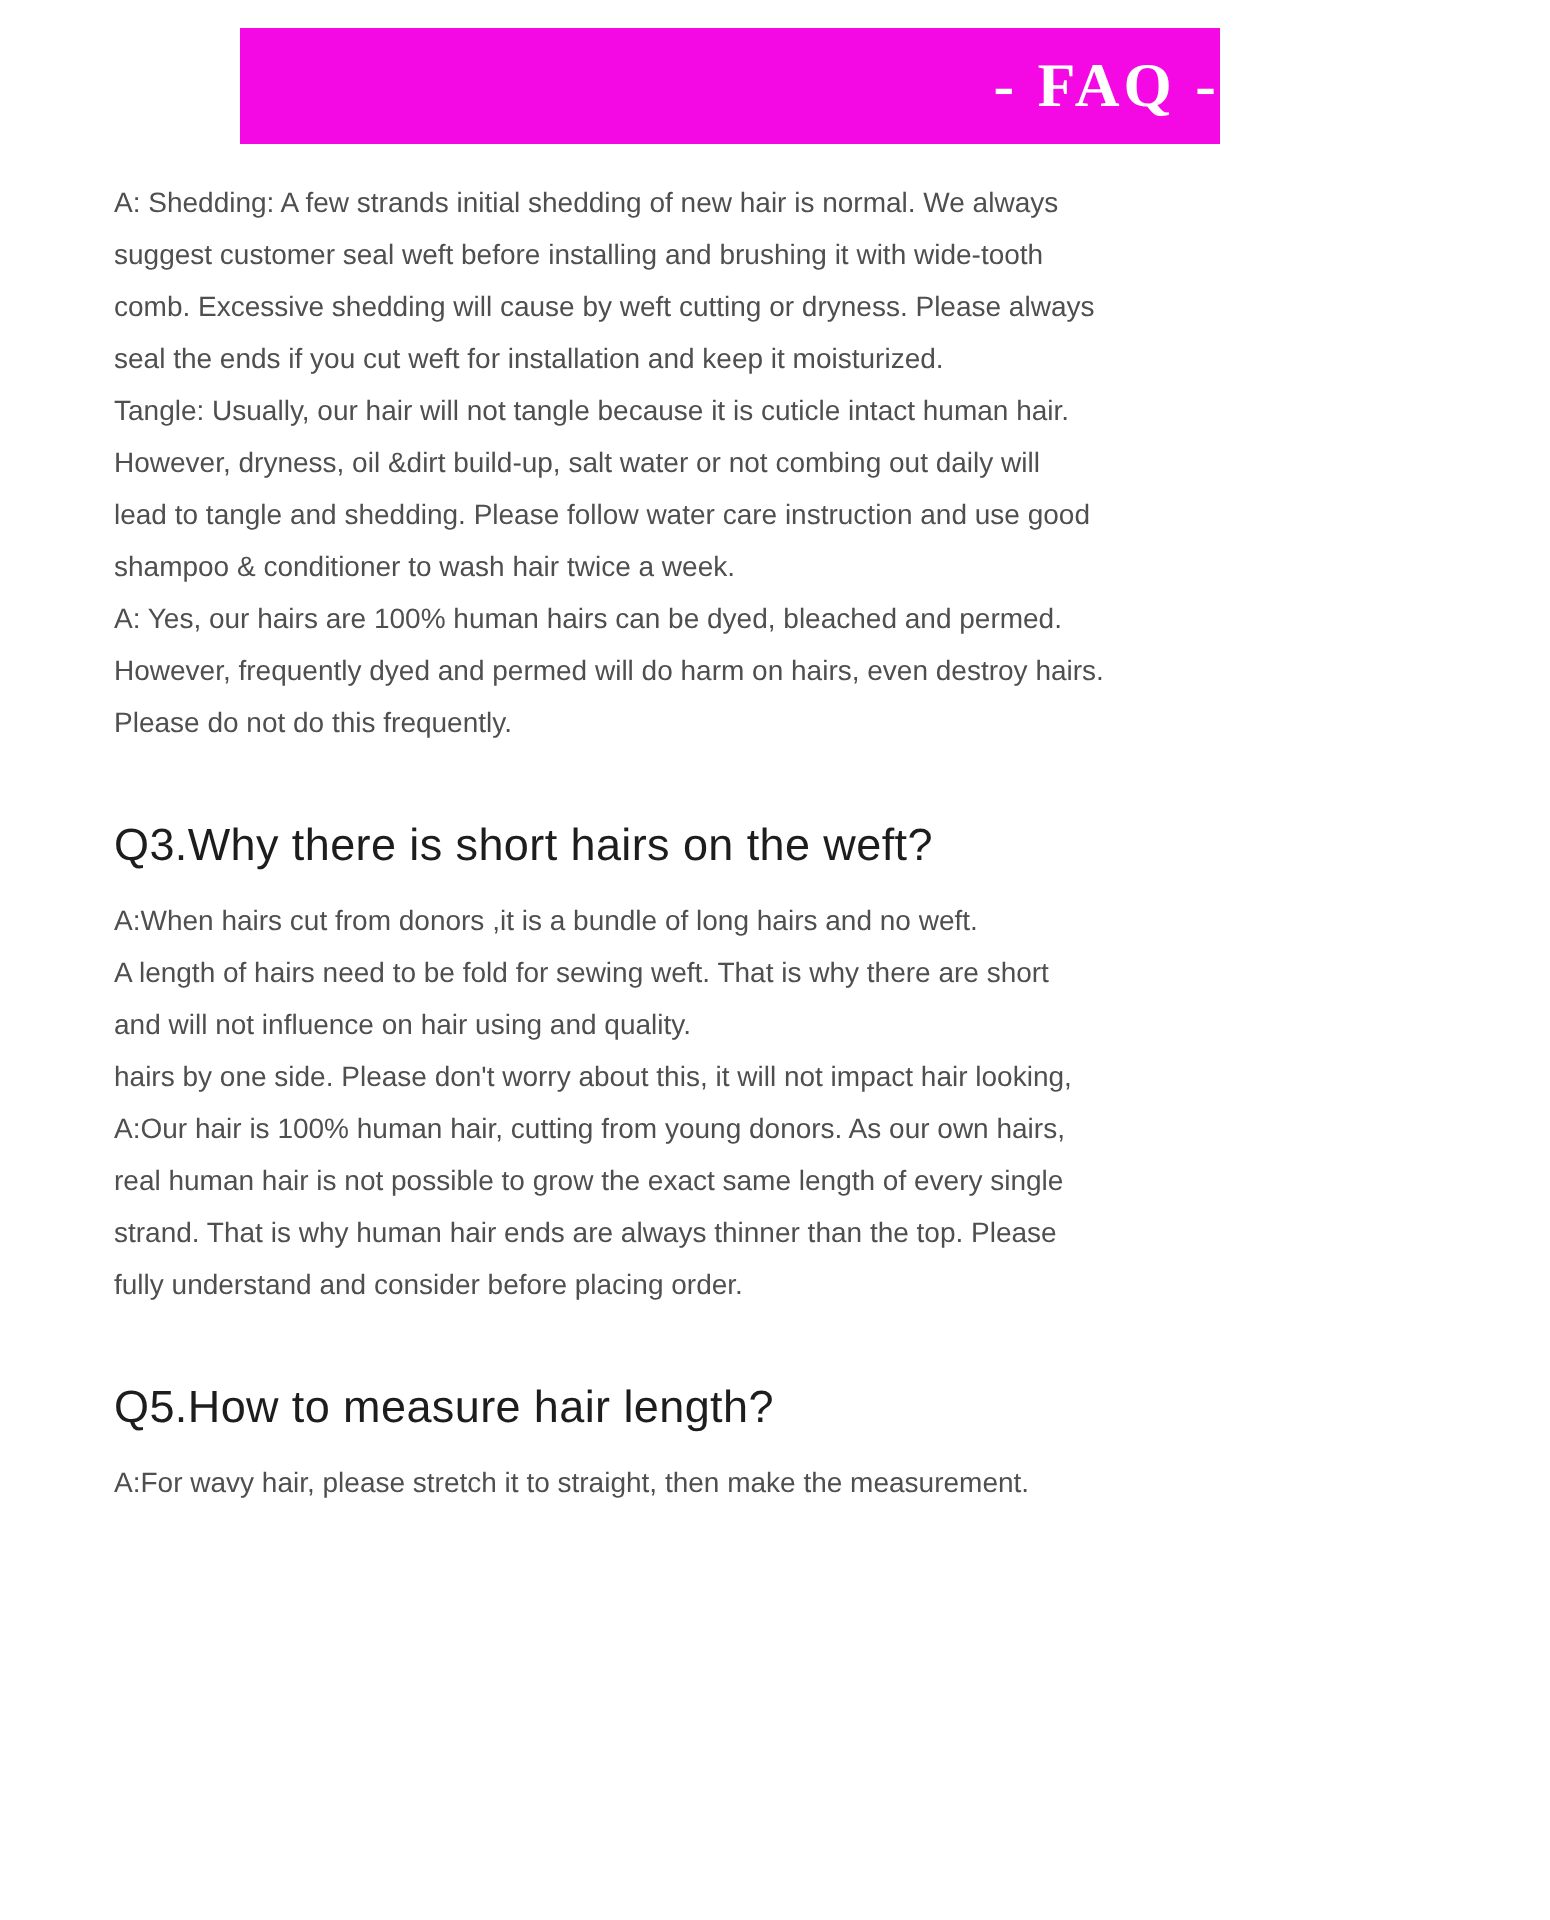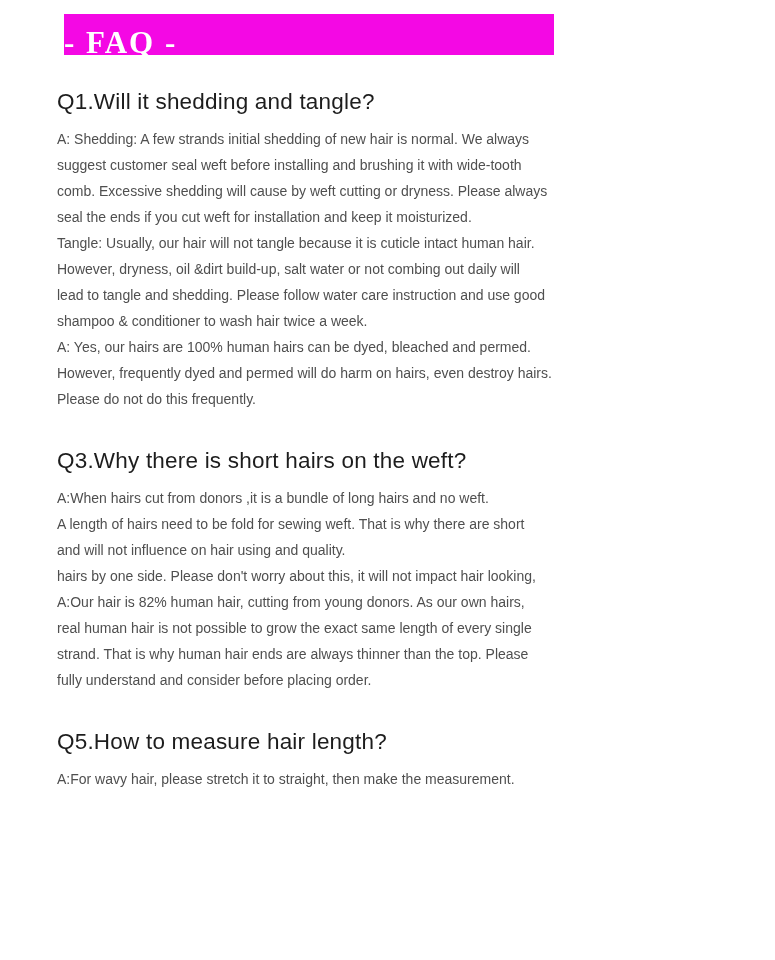--- a/index.html
+++ b/index.html
@@ -7,25 +7,25 @@
     padding: 0;
     background: #ffffff;
   }
   body {
     width: 775px;
     height: 960px;
     overflow: hidden;
     font-family: "Liberation Sans", sans-serif;
   }
   .faq-banner {
-    margin: 14px 0 0 64px;
+    margin: 14px 0 0 120px;
     width: 490px;
-    height: 41px;
+    height: 58px;
     line-height: 58px;
-    text-align: left;
+    text-align: right;
     font-family: "Liberation Serif", serif;
     font-weight: bold;
     font-size: 31px;
     letter-spacing: 2px;
   }
   main.faq-list {
     padding: 16px 25px 0 57px;
   }
   .faq-section .question-heading {
     font-size: 22.5px;
@@ -48,21 +48,20 @@
 </style>
 </head>
 <body>
 
 <header class="faq-banner" style="background: rgb(244, 8, 228); color: rgb(255, 255, 255);">
   <span>- FAQ -</span>
 </header>
 
 <main class="faq-list">
   <section class="faq-section">
-    <h2 class="question-heading">Q1.Will it shedding and tangle?</h2>
     <div class="answer">
         <div class="answer-line">A: Shedding: A few strands initial shedding of new hair is normal. We always</div>
         <div class="answer-line">suggest customer seal weft before installing and brushing it with wide-tooth</div>
         <div class="answer-line">comb. Excessive shedding will cause by weft cutting or dryness. Please always</div>
         <div class="answer-line">seal the ends if you cut weft for installation and keep it moisturized.</div>
         <div class="answer-line">Tangle: Usually, our hair will not tangle because it is cuticle intact human hair.</div>
         <div class="answer-line">However, dryness, oil &amp;dirt build-up, salt water or not combing out daily will</div>
         <div class="answer-line">lead to tangle and shedding. Please follow water care instruction and use good</div>
         <div class="answer-line">shampoo &amp; conditioner to wash hair twice a week.</div>
       </div>
@@ -81,21 +80,21 @@
     <div class="answer">
         <div class="answer-line">A:When hairs cut from donors ,it is a bundle of long hairs and no weft.</div>
         <div class="answer-line">A length of hairs need to be fold for sewing weft. That is why there are short</div>
         <div class="answer-line">and will not influence on hair using and quality.</div>
         <div class="answer-line">hairs by one side. Please don't worry about this, it will not impact hair looking,</div>
       </div>
   </section>
 
   <section class="faq-section">
     <div class="answer">
-        <div class="answer-line">A:Our hair is 82% human hair, cutting from young donors. As our own hairs,</div>
+        <div class="answer-line">A:Our hair is 100% human hair, cutting from young donors. As our own hairs,</div>
         <div class="answer-line">real human hair is not possible to grow the exact same length of every single</div>
         <div class="answer-line">strand. That is why human hair ends are always thinner than the top. Please</div>
         <div class="answer-line">fully understand and consider before placing order.</div>
       </div>
   </section>
 
   <section class="faq-section">
     <h2 class="question-heading">Q5.How to measure hair length?</h2>
     <div class="answer">
         <div class="answer-line">A:For wavy hair, please stretch it to straight, then make the measurement.</div>

